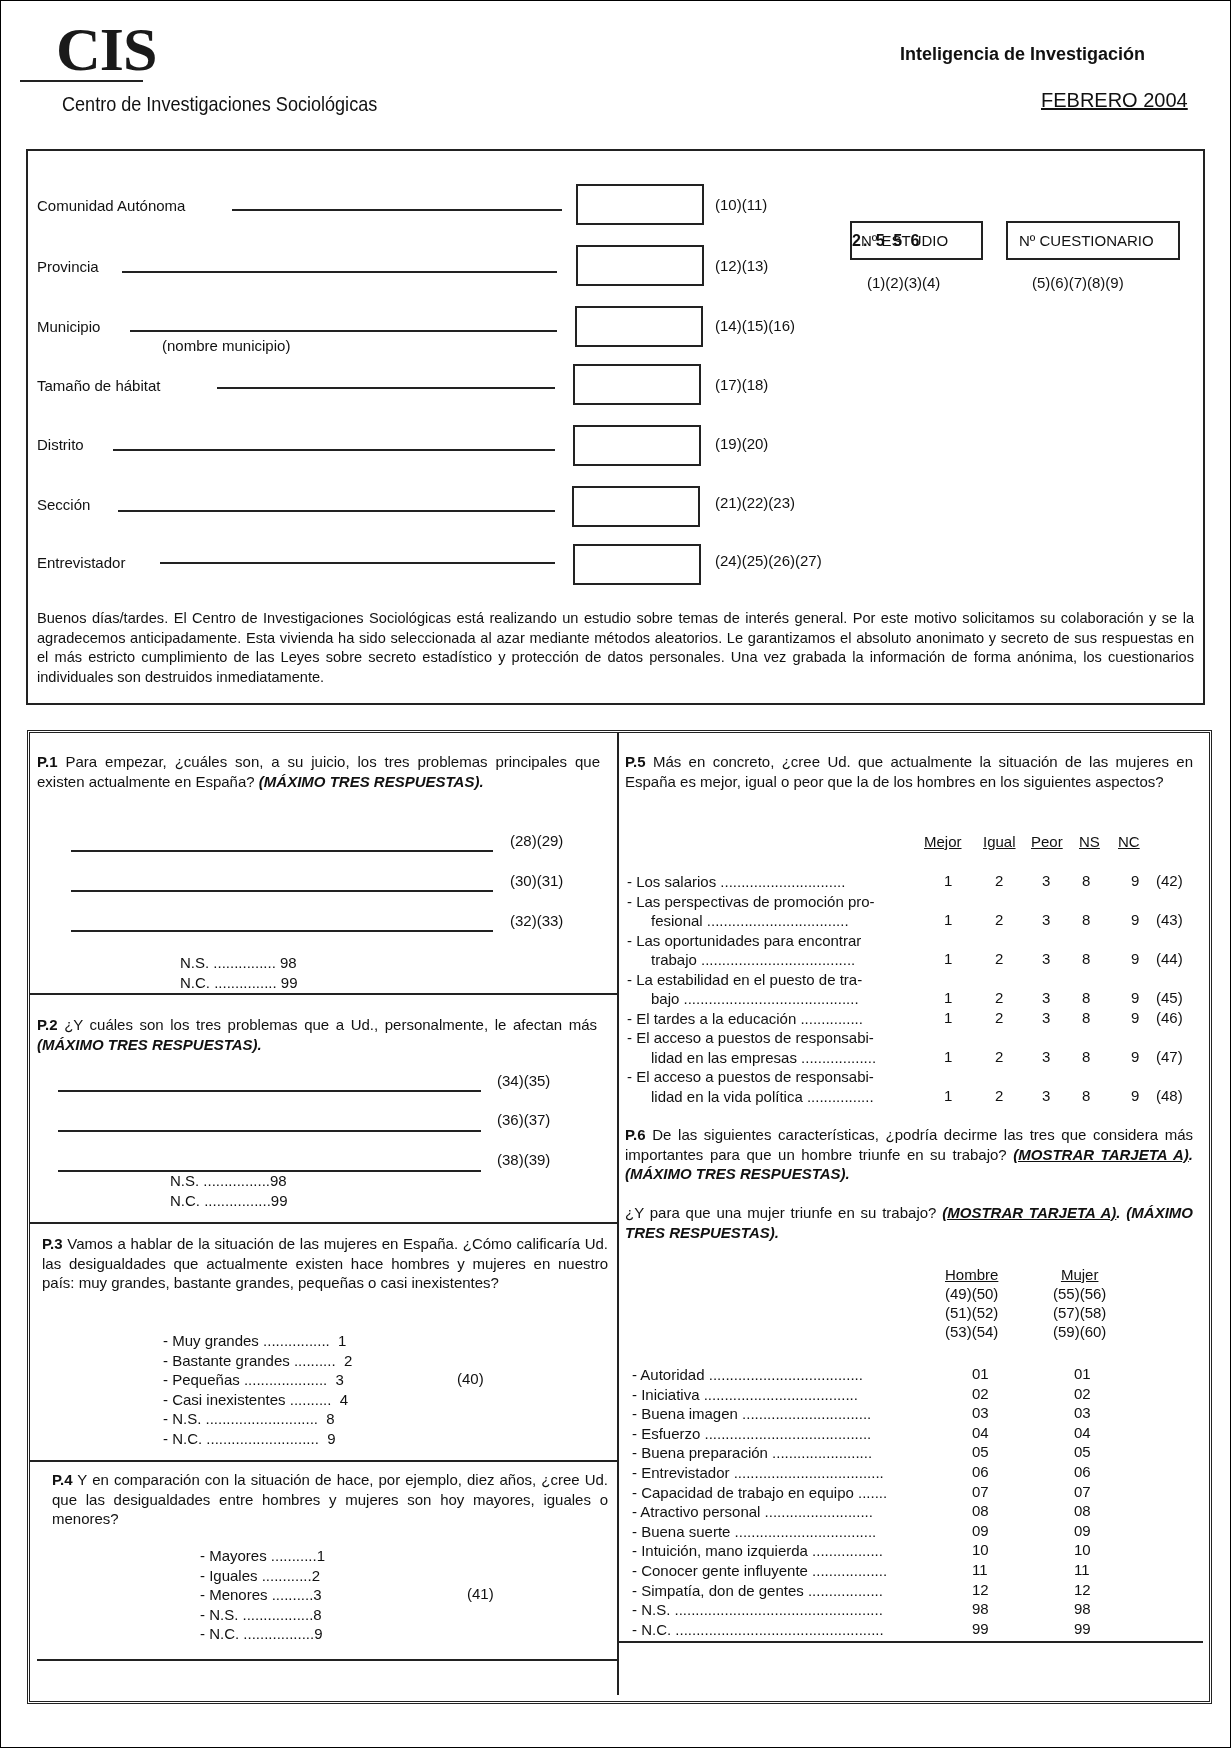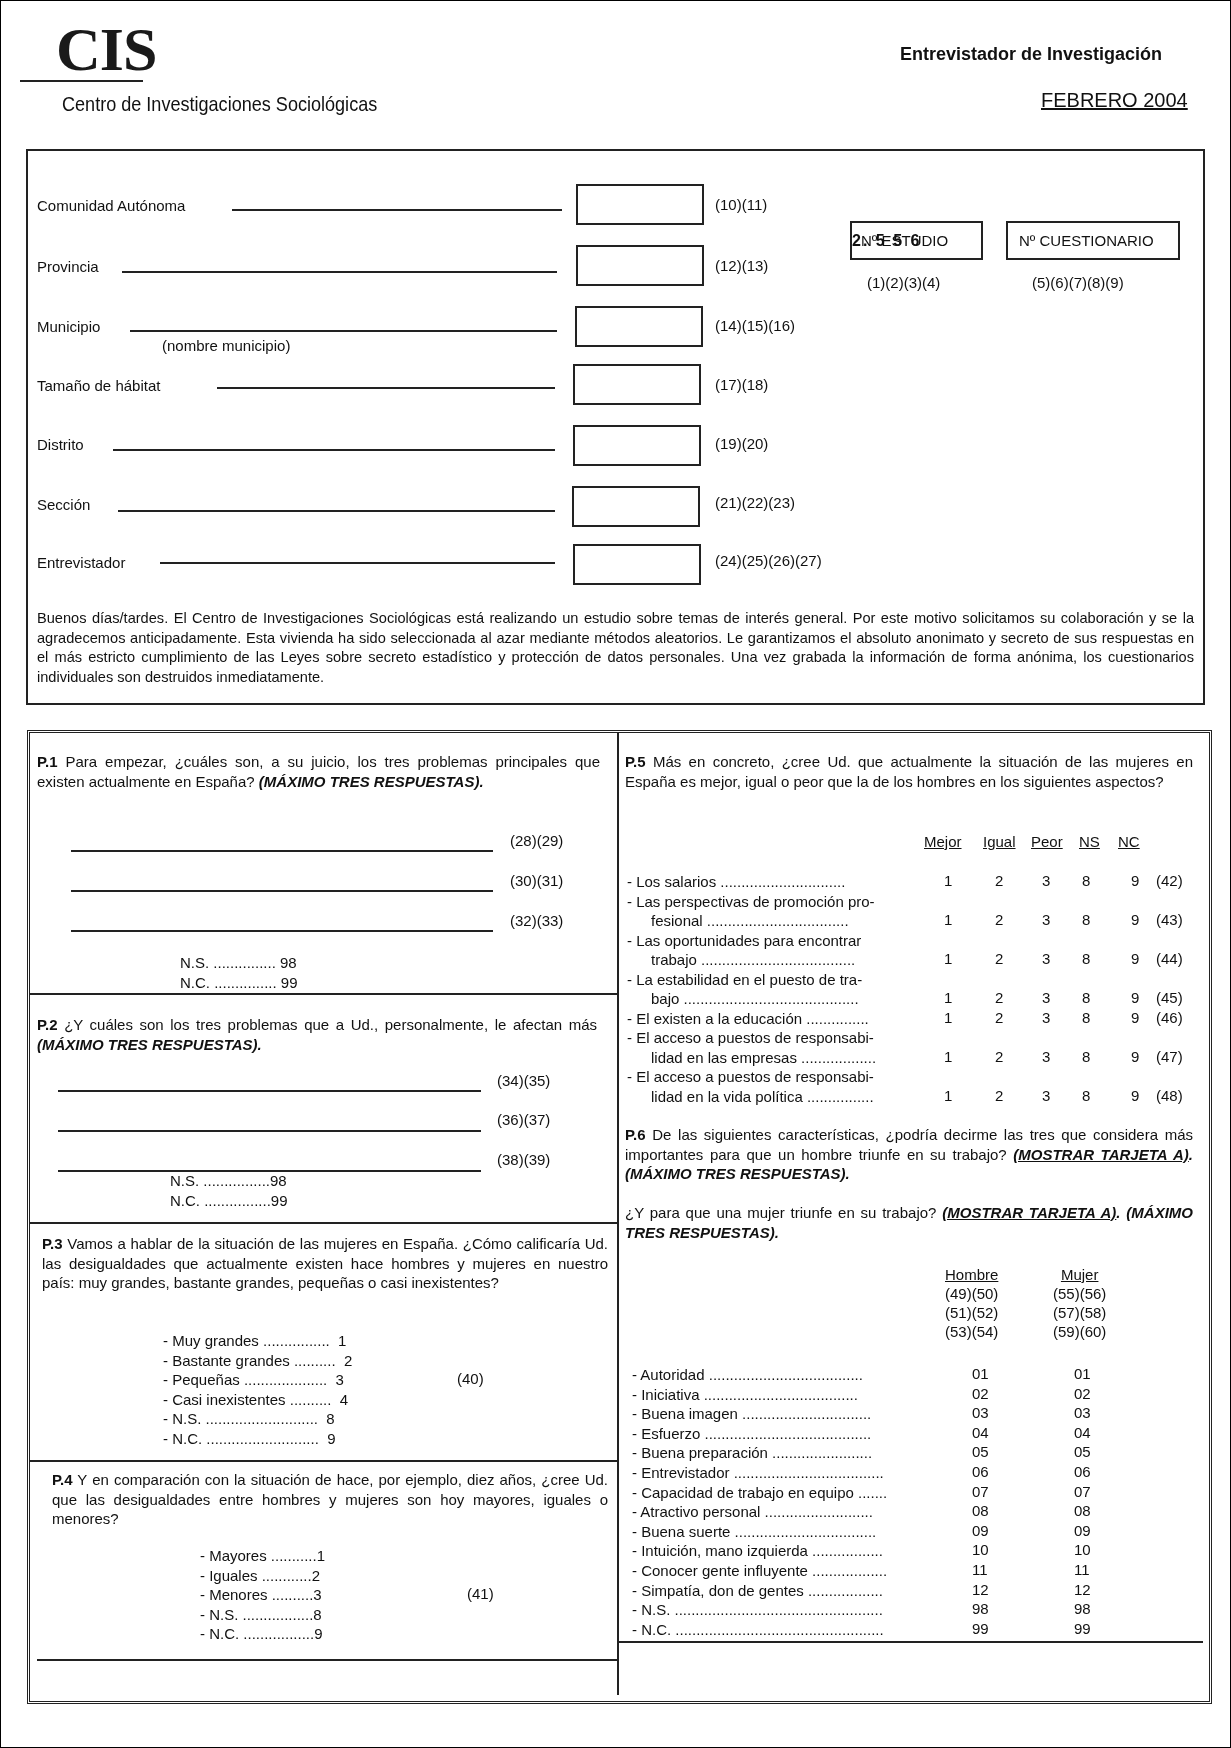--- a/index.html
+++ b/index.html
@@ -37,21 +37,21 @@
   .colhdr { font-size: 15px; text-decoration: underline; }
 </style>
 </head>
 <body>
 
 <div class="frame" data-name="page-frame"></div>
 
 <div class="abs logo" data-name="cis-logo">CIS</div>
 <div class="abs logo-rule" data-name="logo-rule"></div>
 <div class="abs org-name" data-name="organization-name">Centro de Investigaciones Sociológicas</div>
-<div class="abs dept" data-name="department-title">Entrevistador de Investigación</div>
+<div class="abs dept" data-name="department-title">Inteligencia de Investigación</div>
 <div class="abs date" data-name="survey-date">FEBRERO 2004</div>
 
 <div class="abs top-box" data-name="identification-box"></div>
 
 <div data-name="field-comunidad">
   <div class="abs field-label" style="left:37px;top:197px;" data-name="field-label">Comunidad Autónoma</div>
   <div class="abs field-line" style="left:152px;top:209px;width:210px;" data-name="field-line"></div>
   <div class="abs field-box" style="left:576px;top:184px;" data-name="code-box"></div>
   <div class="abs field-code" style="left:715px;top:196px;" data-name="column-code">(10)(11)</div>
 </div>
@@ -216,21 +216,21 @@
       <div class="abs opt" data-name="row-label" style="left: 627px; top: 969.5px;">- La estabilidad en el puesto de tra-</div>
       <div class="abs opt" data-name="row-label-continued" style="left: 651px; top: 989px;">bajo ..........................................</div>
       <div class="abs num" data-name="answer-code" style="left: 944px; top: 989px;">1</div>
       <div class="abs num" data-name="answer-code" style="left: 995px; top: 989px;">2</div>
       <div class="abs num" data-name="answer-code" style="left: 1042px; top: 989px;">3</div>
       <div class="abs num" data-name="answer-code" style="left: 1082px; top: 989px;">8</div>
       <div class="abs num" data-name="answer-code" style="left: 1131px; top: 989px;">9</div>
       <div class="abs code" data-name="column-code" style="left: 1156px; top: 989px;">(45)</div>
     </div>
     <div data-name="table-row">
-      <div class="abs opt" data-name="row-label" style="left: 627px; top: 1008.5px;">- El existen a la educación ...............</div>
+      <div class="abs opt" data-name="row-label" style="left: 627px; top: 1008.5px;">- El tardes a la educación ...............</div>
       <div class="abs num" data-name="answer-code" style="left: 944px; top: 1008.5px;">1</div>
       <div class="abs num" data-name="answer-code" style="left: 995px; top: 1008.5px;">2</div>
       <div class="abs num" data-name="answer-code" style="left: 1042px; top: 1008.5px;">3</div>
       <div class="abs num" data-name="answer-code" style="left: 1082px; top: 1008.5px;">8</div>
       <div class="abs num" data-name="answer-code" style="left: 1131px; top: 1008.5px;">9</div>
       <div class="abs code" data-name="column-code" style="left: 1156px; top: 1008.5px;">(46)</div>
     </div>
     <div data-name="table-row">
       <div class="abs opt" data-name="row-label" style="left: 627px; top: 1028px;">- El acceso a puestos de responsabi-</div>
       <div class="abs opt" data-name="row-label-continued" style="left: 651px; top: 1047.5px;">lidad en las empresas ..................</div>

